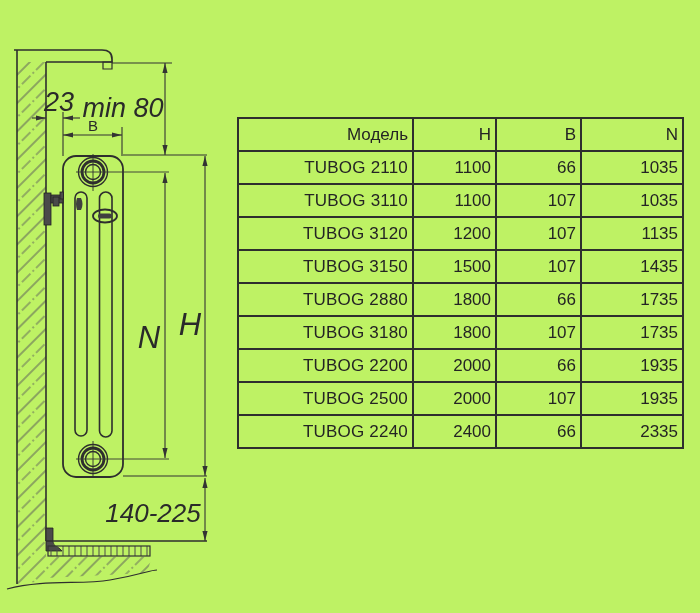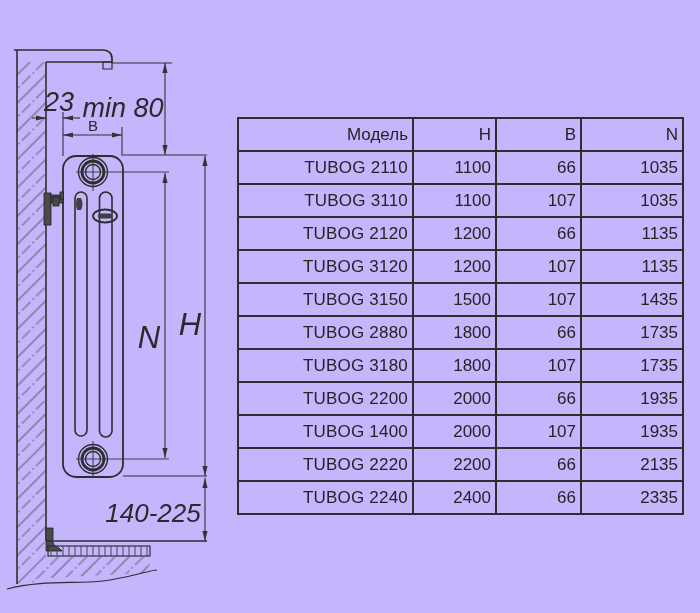--- a/index.html
+++ b/index.html
@@ -1,17 +1,17 @@
 <!DOCTYPE html>
 <html><head>
 <meta charset="utf-8">
 <style>
   html,body{margin:0;padding:0;}
   body{width:700px;height:613px;background:#f2f2f2;font-family:"Liberation Sans",sans-serif;}
-  .screen{position:relative;width:700px;height:613px;overflow:hidden;background:#c4b5fd;}
+  .screen{position:relative;width:700px;height:613px;overflow:hidden;background:#bef264;}
   .diagram-svg{position:absolute;left:0;top:0;}
   .spec-table-wrap{position:absolute;left:237px;top:117px;}
   table.spec{border-collapse:collapse;table-layout:fixed;width:445px;background:transparent;
              font-family:"Liberation Sans",sans-serif;color:#242424;}
   table.spec th,table.spec td{border:2px solid #2e2e2e;text-align:right;vertical-align:middle;
              padding:4px;height:23px;font-size:17px;font-weight:400;white-space:nowrap;}
   table.spec th{font-weight:400;}
   table.spec td.model{font-weight:400;letter-spacing:.2px;}
   .dim-text{font-family:"Liberation Sans",sans-serif;font-style:italic;fill:#2a2a2a;}
   .dim-text-upright{font-family:"Liberation Sans",sans-serif;font-style:normal;fill:#2a2a2a;}
@@ -155,26 +155,20 @@
             <td>66</td>
             <td>1035</td>
           </tr>
           <tr>
             <td class="model">TUBOG 3110</td>
             <td>1100</td>
             <td>107</td>
             <td>1035</td>
           </tr>
           <tr>
-            <td class="model">TUBOG 2120</td>
-            <td>1200</td>
-            <td>66</td>
-            <td>1135</td>
-          </tr>
-          <tr>
             <td class="model">TUBOG 3120</td>
             <td>1200</td>
             <td>107</td>
             <td>1135</td>
           </tr>
           <tr>
             <td class="model">TUBOG 3150</td>
             <td>1500</td>
             <td>107</td>
             <td>1435</td>
@@ -191,30 +185,24 @@
             <td>107</td>
             <td>1735</td>
           </tr>
           <tr>
             <td class="model">TUBOG 2200</td>
             <td>2000</td>
             <td>66</td>
             <td>1935</td>
           </tr>
           <tr>
-            <td class="model">TUBOG 1400</td>
+            <td class="model">TUBOG 2500</td>
             <td>2000</td>
             <td>107</td>
             <td>1935</td>
-          </tr>
-          <tr>
-            <td class="model">TUBOG 2220</td>
-            <td>2200</td>
-            <td>66</td>
-            <td>2135</td>
           </tr>
           <tr>
             <td class="model">TUBOG 2240</td>
             <td>2400</td>
             <td>66</td>
             <td>2335</td>
           </tr>
         </tbody>
     </table>
   </div>

